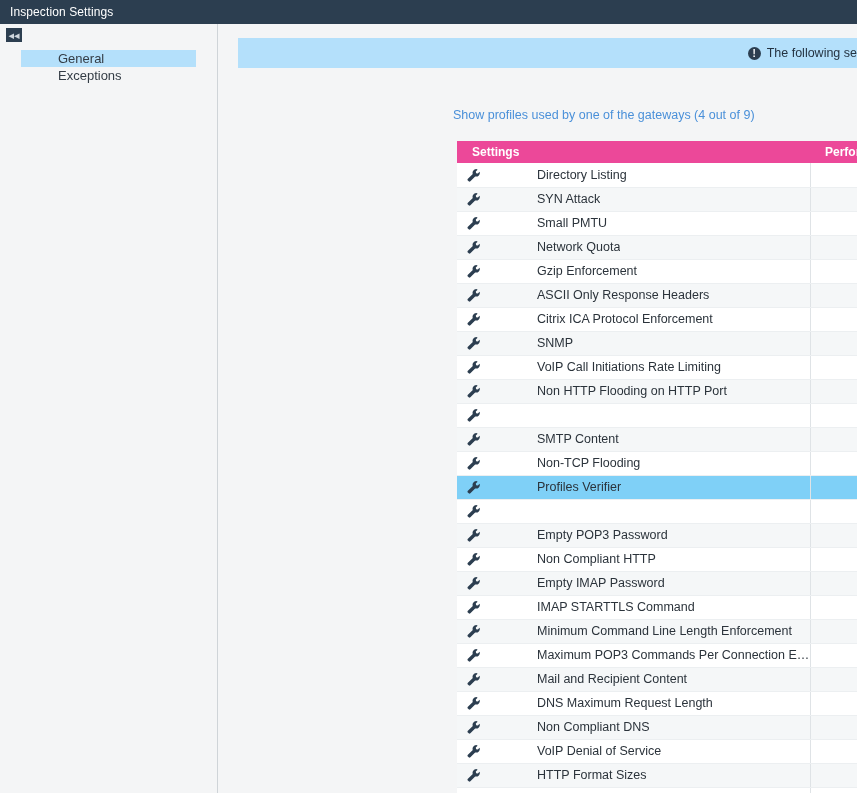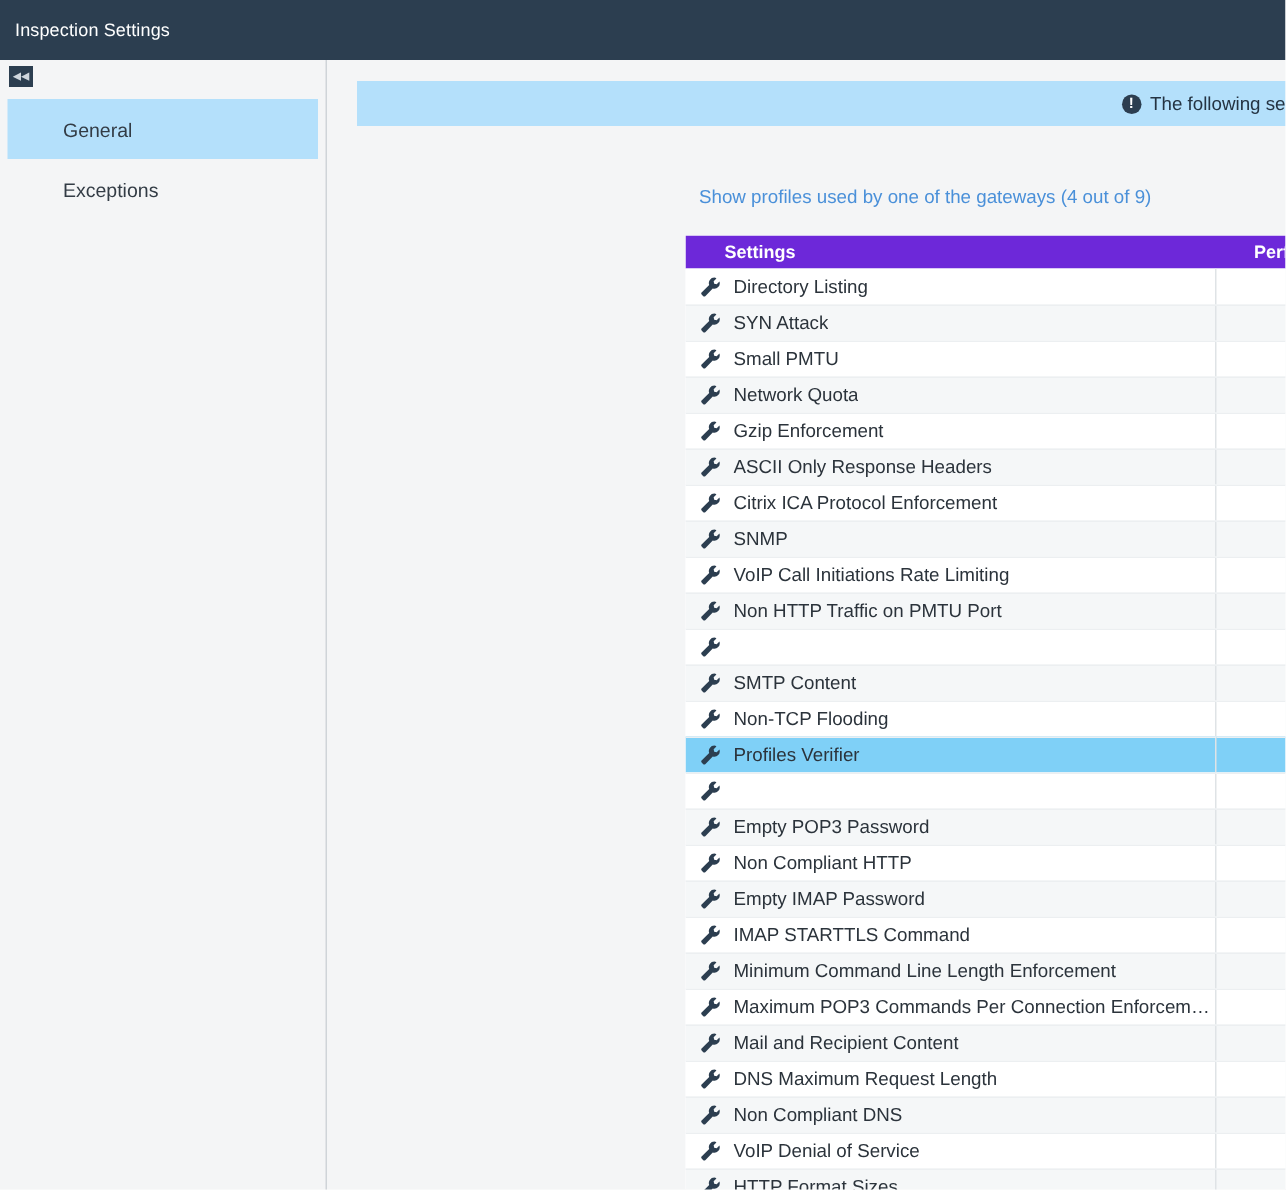--- a/index.html
+++ b/index.html
@@ -5,21 +5,21 @@
   * { box-sizing: border-box; margin: 0; padding: 0; }
   html, body {
     width: 857px; height: 793px;
     font-family: "Liberation Sans", sans-serif;
     background: #ffffff;
     overflow: hidden;
   }
 
   
   #titlebar {
-    height: 40px;
+    height: 24px;
     background: #2c3e50;
     color: #ffffff;
     display: flex;
     align-items: center;
     padding-left: 10px;
     font-size: 12px;
     letter-spacing: .1px;
   }
 
   
@@ -39,22 +39,22 @@
     width: 16px; height: 14px;
     color: #cfd6dd;
     font-size: 11px;
     line-height: 14px;
     text-align: center;
     cursor: pointer;
     background: #2c3e50;
   }
   #nav-list { margin-top: 26px; }
   .nav-item {
-    height: 40px;
-    margin: 0 5px;
+    height: 17px;
+    margin: 0 21px;
     padding-left: 37px;
     display: flex;
     align-items: center;
     font-size: 13px;
     color: #333c45;
     cursor: pointer;
   }
   .nav-item.active { background: #b4e0fb; }
 
   
@@ -88,43 +88,43 @@
     font-size: 10px;
     font-weight: bold;
     line-height: 13px;
     text-align: center;
     margin-right: 6px;
     flex: 0 0 auto;
   }
 
   #profiles-link {
     position: absolute;
-    left: 248px; top: 84px;
+    left: 235px; top: 84px;
     font-size: 12.5px;
     color: #4a90d9;
     cursor: pointer;
     white-space: nowrap;
   }
 
   
   #table-wrap {
     position: absolute;
     left: 239px; right: 0; top: 117px; bottom: 0;
     background: #ffffff;
     overflow: hidden;
   }
   table { width: 100%; border-collapse: collapse; table-layout: fixed; }
   thead th {
-    background: #6d28d9;
+    background: #ec4899;
     color: #ffffff;
     font-size: 12px;
     font-weight: bold;
     text-align: left;
     height: 22px;
-    padding: 0 0 0 26px;
+    padding: 0 0 0 15px;
     white-space: nowrap;
   }
   thead th.col-perf { border-left: 1px solid #4a5a६a; }
   .col-settings { width: 353px; }
   .col-perf     { width: 143px; }
   .col-default  { width: auto; }
 
   tbody tr { height: 24px; }
   tbody tr.odd  { background: #ffffff; }
   tbody tr.even { background: #f5f7f8; }
@@ -140,21 +140,21 @@
   td.c-perf     { border-left: 1px solid #dfe3e6; text-align: center; }
   td.c-default  { border-left: 1px solid #dfe3e6; padding-left: 9px; }
 
   .name-cell { display: flex; align-items: center; }
   .wrench {
     flex: 0 0 auto;
     width: 15px; height: 14px;
     margin-right: 8px;
     color: #2c3e50;
   }
-  .name-text { white-space: nowrap; overflow: hidden; text-overflow: ellipsis; }
+  .name-text { white-space: nowrap; overflow: hidden; text-overflow: ellipsis; margin-left: 48px; }
 
   
   .insp { display: flex; align-items: center; white-space: nowrap; }
 </style>
 </head>
 <body>
 
 <div id="titlebar">
   <span>Inspection Settings</span>
 </div>
@@ -323,21 +323,21 @@
               <td class="c-default">
                 <div class="insp"></div>
               </td>
             </tr>
             <tr class="even">
               <td class="c-settings">
                 <div class="name-cell">
                   <span class="wrench"><svg viewBox="0 0 16 16" width="15" height="14" aria-hidden="true">
                       <path fill="currentColor" d="M11.1 1.2a4.2 4.2 0 0 0-3.9 5.7L1.6 12.4a1.3 1.3 0 0 0 0 1.9l.9.9a1.3 1.3 0 0 0 1.9 0l5.5-5.6a4.2 4.2 0 0 0 5.1-5.4l-2.1 2.1-1.9-.4-.4-1.9 2.1-2.1a4.2 4.2 0 0 0-1.6-.7z"></path>
                     </svg></span>
-                  <span class="name-text">Non HTTP Traffic on PMTU Port</span>
+                  <span class="name-text">Non HTTP Flooding on HTTP Port</span>
                 </div>
               </td>
               <td class="c-perf"></td>
               <td class="c-default">
                 <div class="insp"></div>
               </td>
             </tr>
             <tr class="odd">
               <td class="c-settings">
                 <div class="name-cell">

